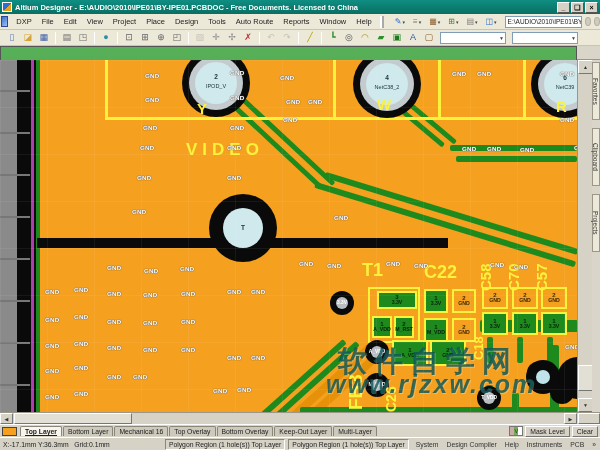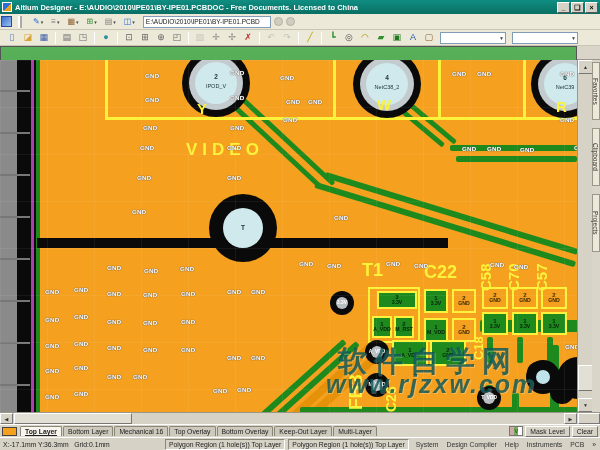--- a/index.html
+++ b/index.html
@@ -121,20 +121,34 @@
   <div class="titlebar">
     <span class="app-icon"></span>
     <span class="title-text">Altium Designer - E:\AUDIO\2010\IPE01\BY-IPE01.PCBDOC - Free Documents. Licensed to China</span>
     <span class="winbtn">_</span>
     <span class="winbtn">❏</span>
     <span class="winbtn">×</span>
   </div>
 
   <div class="menubar">
     <span class="dxp-icon"></span>
+    <span id="menu-items" style="display:flex;">
+        <div class="menu-item">DXP</div>
+        <div class="menu-item">File</div>
+        <div class="menu-item">Edit</div>
+        <div class="menu-item">View</div>
+        <div class="menu-item">Project</div>
+        <div class="menu-item">Place</div>
+        <div class="menu-item">Design</div>
+        <div class="menu-item">Tools</div>
+        <div class="menu-item">Auto Route</div>
+        <div class="menu-item">Reports</div>
+        <div class="menu-item">Window</div>
+        <div class="menu-item">Help</div>
+      </span>
     <span class="menu-grip"></span>
     <span id="mini-tools" class="mini-tools">
         <div class="mini-btn">
           <div class="glyph" style="color: rgb(42, 111, 208);">✎</div>
           <div class="caret">▾</div>
         </div>
         <div class="mini-btn">
           <div class="glyph" style="color: rgb(119, 119, 119);">≡</div>
           <div class="caret">▾</div>
         </div>

